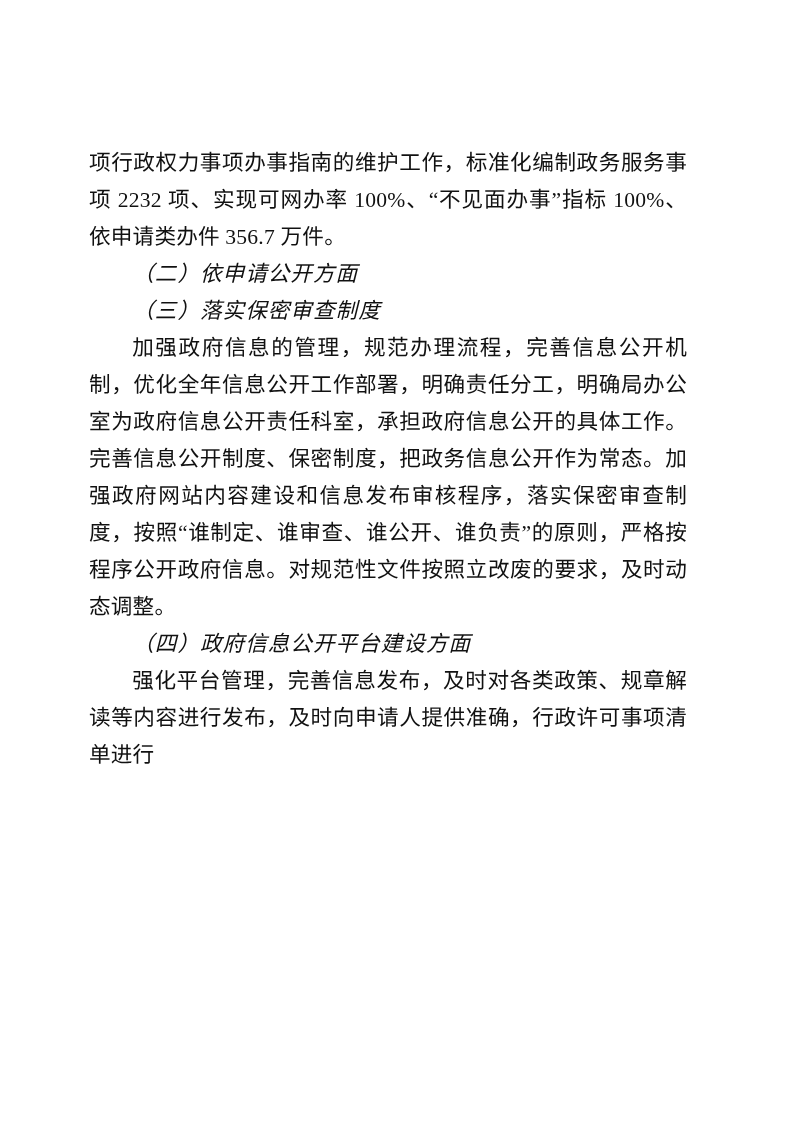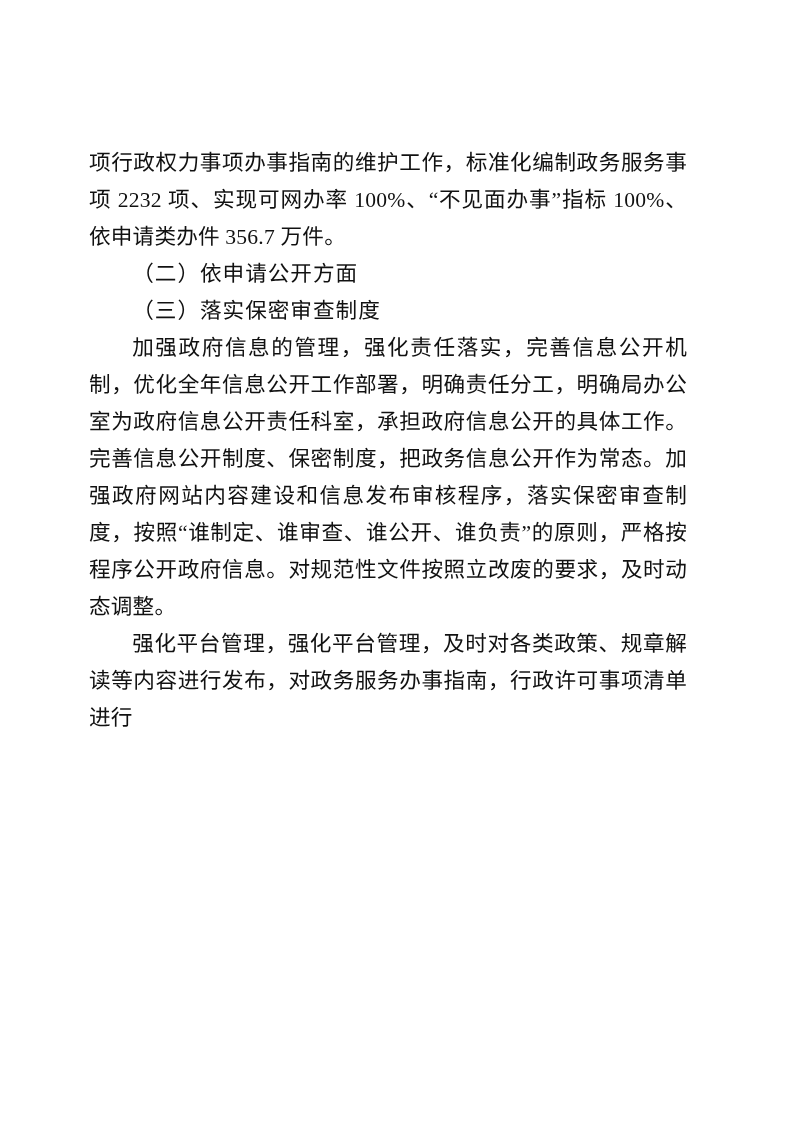--- a/index.html
+++ b/index.html
@@ -32,31 +32,33 @@
   .para.cont {
     text-indent: 0;
   }
   
   .para.body {
     text-indent: 2em;
   }
   
   .para.heading {
     text-indent: 2em;
+    font-style: italic;
     letter-spacing: 1px;
   }
 </style>
 </head>
 <body>
 
 <div class="page">
   <p class="para cont">项行政权力事项办事指南的维护工作，标准化编制政务服务事项 2232 项、实现可网办率 100%、“不见面办事”指标 100%、依申请类办件 356.7 万件。</p>
 
   <p class="para heading">（二）依申请公开方面</p>
 
 
   <p class="para heading">（三）落实保密审查制度</p>
 
-  <p class="para body">加强政府信息的管理，强化责任落实，完善信息公开机制，优化全年信息公开工作部署，明确责任分工，明确局办公室为政府信息公开责任科室，承担政府信息公开的具体工作。完善信息公开制度、保密制度，把政务信息公开作为常态。加强政府网站内容建设和信息发布审核程序，落实保密审查制度，按照“谁制定、谁审查、谁公开、谁负责”的原则，严格按程序公开政府信息。对规范性文件按照立改废的要求，及时动态调整。</p>
+  <p class="para body">加强政府信息的管理，规范办理流程，完善信息公开机制，优化全年信息公开工作部署，明确责任分工，明确局办公室为政府信息公开责任科室，承担政府信息公开的具体工作。完善信息公开制度、保密制度，把政务信息公开作为常态。加强政府网站内容建设和信息发布审核程序，落实保密审查制度，按照“谁制定、谁审查、谁公开、谁负责”的原则，严格按程序公开政府信息。对规范性文件按照立改废的要求，及时动态调整。</p>
 
+  <p class="para heading">（四）政府信息公开平台建设方面</p>
 
-  <p class="para body">强化平台管理，强化平台管理，及时对各类政策、规章解读等内容进行发布，对政务服务办事指南，行政许可事项清单进行</p>
+  <p class="para body">强化平台管理，完善信息发布，及时对各类政策、规章解读等内容进行发布，及时向申请人提供准确，行政许可事项清单进行</p>
 </div>
 
 </body></html>

